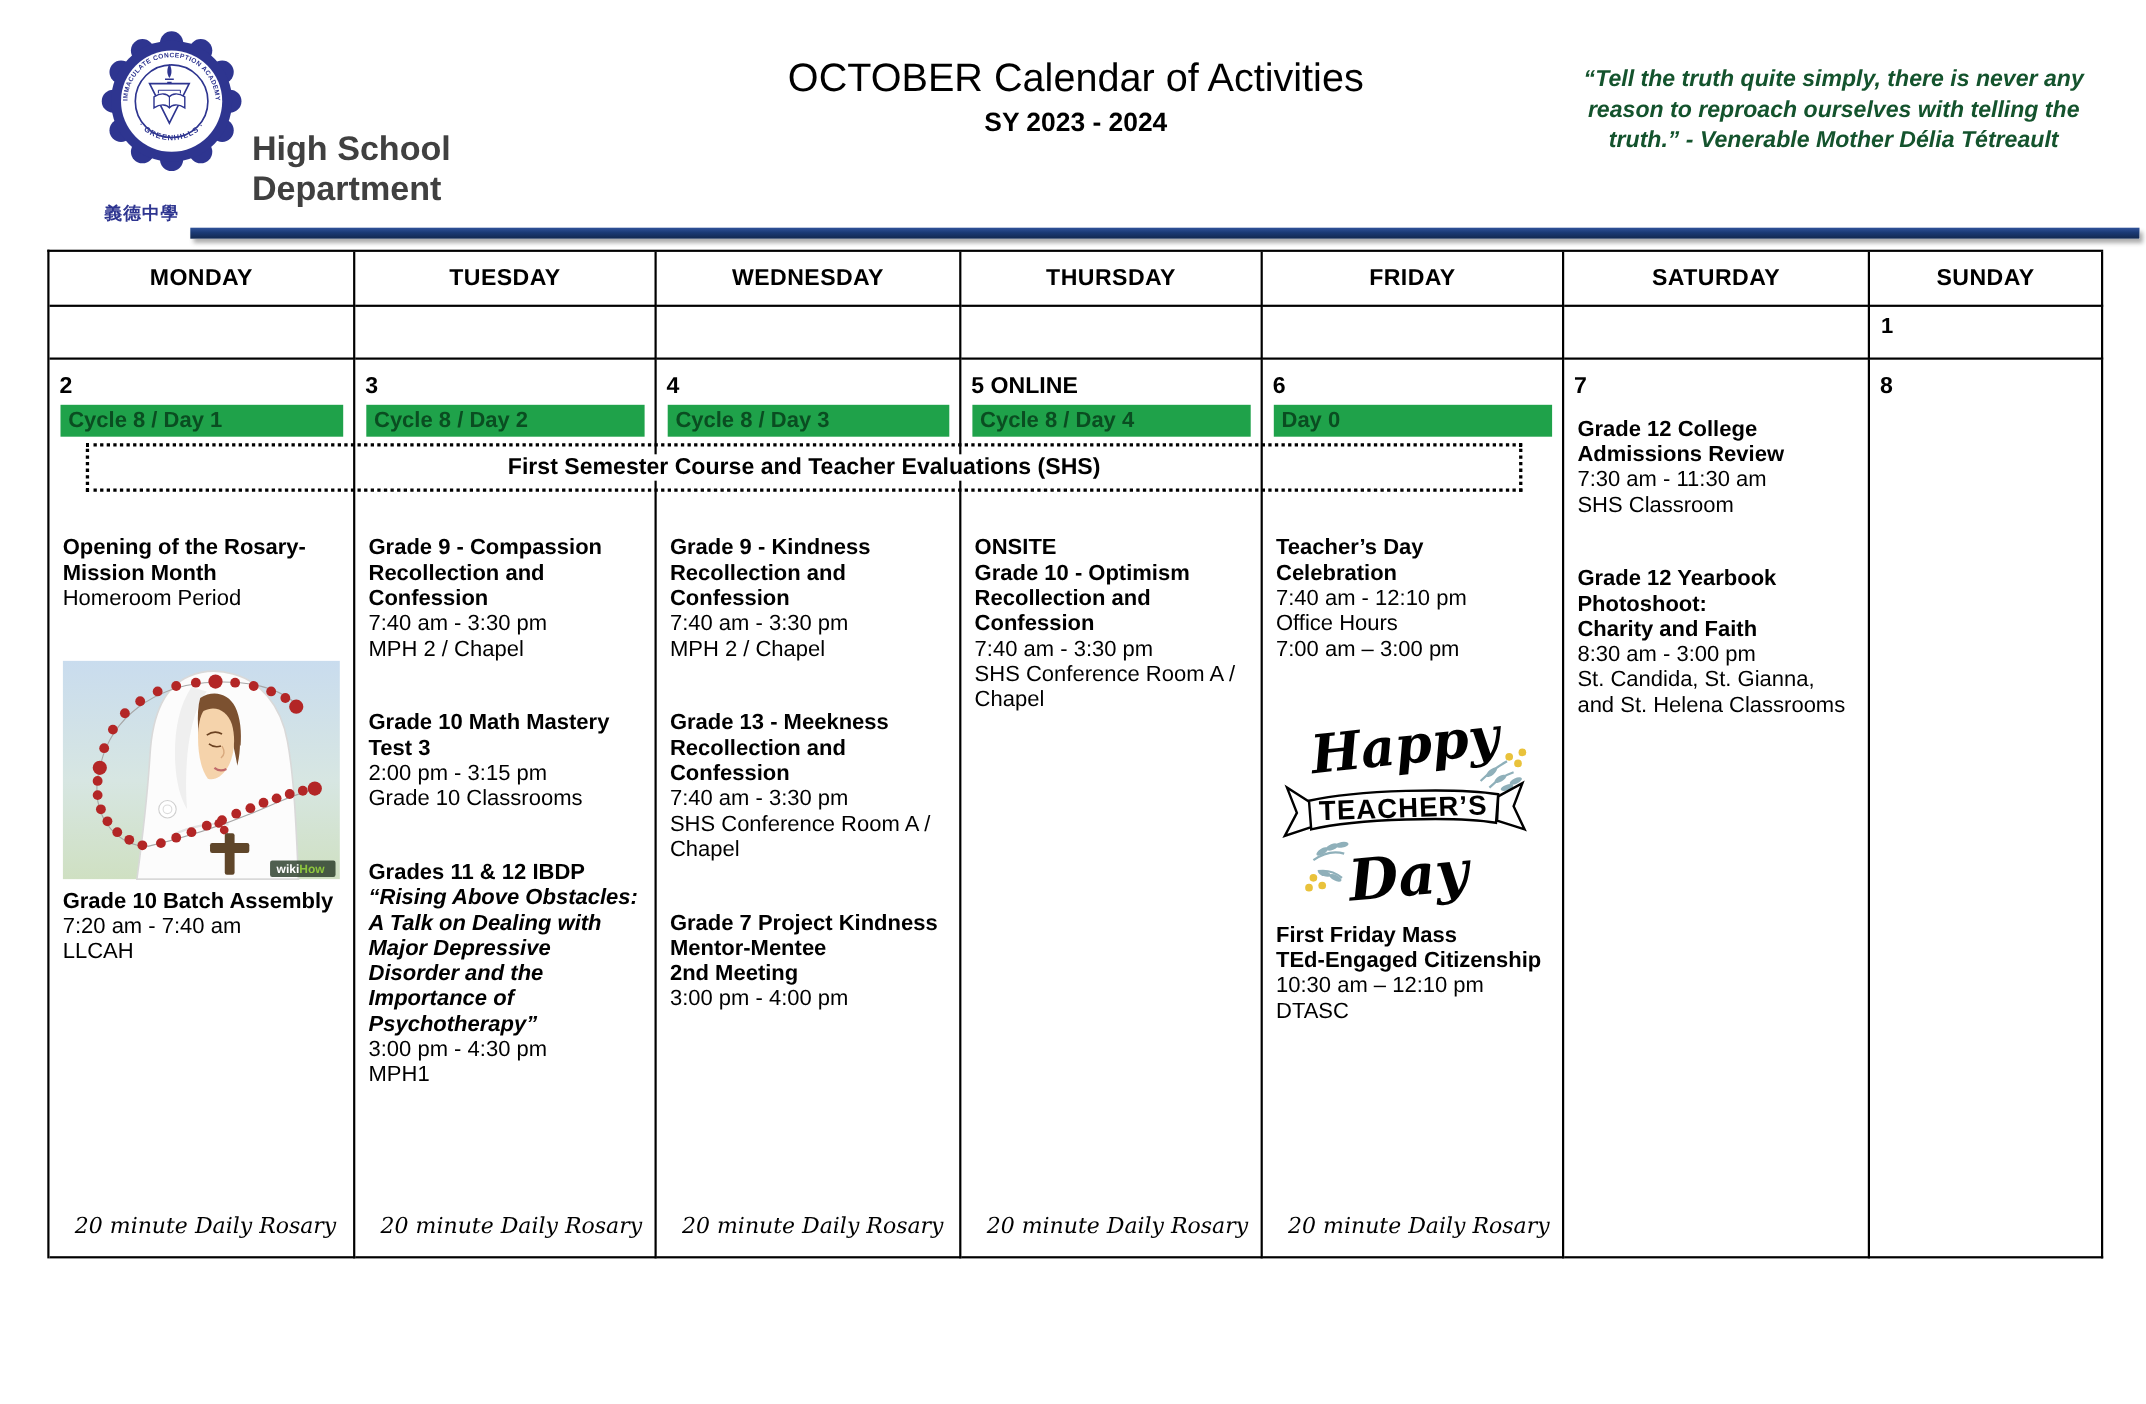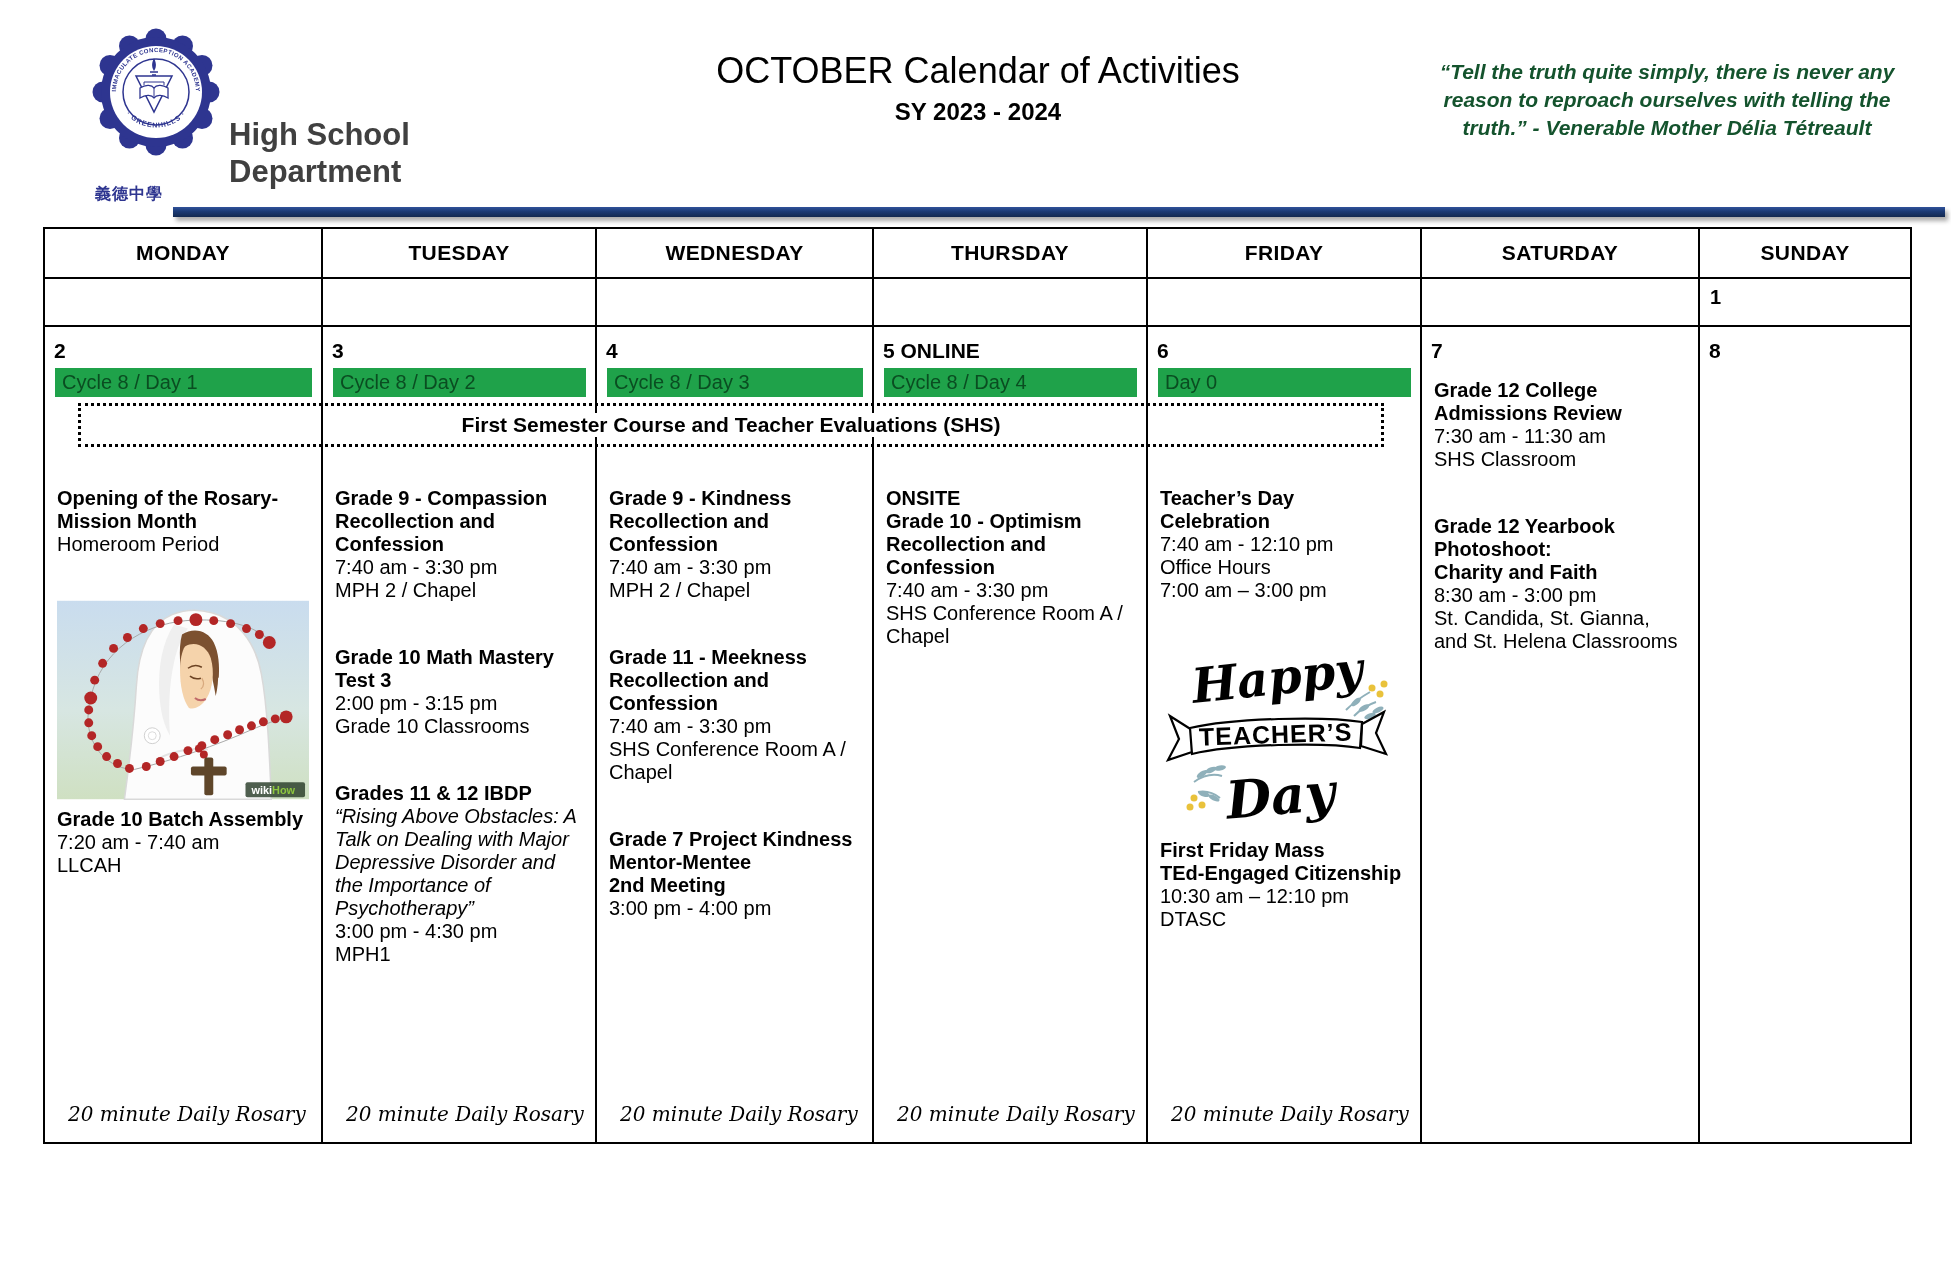--- a/index.html
+++ b/index.html
@@ -27,27 +27,27 @@
        grid-template-columns:278px 274px 277px 274px 274px 278px 212px;
        grid-template-rows:50px 48px 817px;
        border-left:2px solid #000;border-top:2px solid #000;}
   .cal>div{border-right:2px solid #000;border-bottom:2px solid #000;box-sizing:border-box;}
   .hcell{display:flex;align-items:center;justify-content:center;
          font-weight:700;font-size:21px;letter-spacing:.4px;}
   .ecell{font-weight:700;font-size:20px;padding:7px 0 0 10px;}
   .dcell{display:flex;flex-direction:column;font-size:20px;overflow:hidden;}
   .date-row{font-weight:700;font-size:21px;line-height:24px;padding:12px 10px 0 9px;}
   .banner{margin:5px 9px 0 10px;height:29px;background:#1fa24a;color:#0a4d21;
-          font-weight:400;font-size:20px;line-height:29px;padding-left:7px;flex:none;}
+          font-weight:700;font-size:20px;line-height:29px;padding-left:7px;flex:none;}
   .events{padding:0 13px 0 12px;}
   .events.after-banner{margin-top:90px;}
   .events.no-banner{margin-top:16px;}
   .event{margin-bottom:44px;}
   .event .title{font-weight:700;line-height:23px;white-space:pre-line;}
-  .event .ititle{font-weight:400;font-style:italic;line-height:23px;}
+  .event .ititle{font-weight:700;font-style:italic;line-height:23px;}
   .event .detail{line-height:23px;}
   .cell-image{margin:0 0 8px 0;line-height:0;}
   .img-teachers-day{margin-left:4px;}
   .rosary{margin-top:auto;padding:0 10px 16px 23px;flex:none;
           font-family:"DejaVu Serif","Liberation Serif",serif;
           font-style:italic;font-size:20px;}
 
   
   .eval{position:absolute;left:78px;top:403px;width:1306px;height:44px;
         border:3px dotted #000;z-index:6;display:flex;align-items:center;
@@ -260,21 +260,21 @@
     <div class="dcell">
         <div class="date-row">4</div>
         <div class="banner">Cycle 8 / Day 3</div>
         <div class="events after-banner">
           <div class="event">
             <div class="title">Grade 9 - Kindness Recollection and Confession</div>
             <div class="detail">7:40 am - 3:30 pm</div>
             <div class="detail">MPH 2 / Chapel</div>
           </div>
           <div class="event">
-            <div class="title">Grade 11 - Meekness Recollection and Confession</div>
+            <div class="title">Grade 13 - Meekness Recollection and Confession</div>
             <div class="detail">7:40 am - 3:30 pm</div>
             <div class="detail">SHS Conference Room A / Chapel</div>
           </div>
           <div class="event">
             <div class="title">Grade 7 Project Kindness Mentor-Mentee
 2nd Meeting</div>
             <div class="detail">3:00 pm - 4:00 pm</div>
           </div>
         </div>
         <div class="rosary">20 minute Daily Rosary</div>

